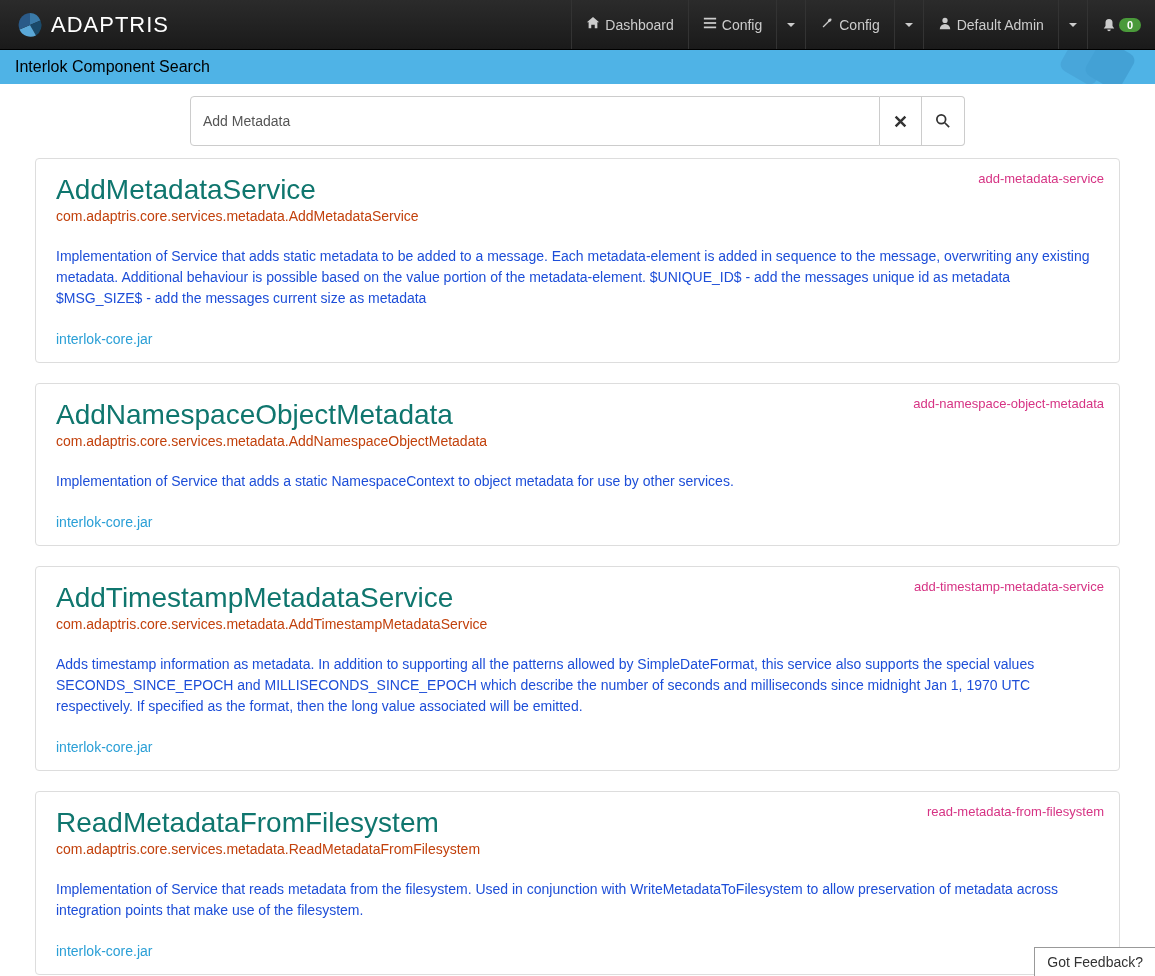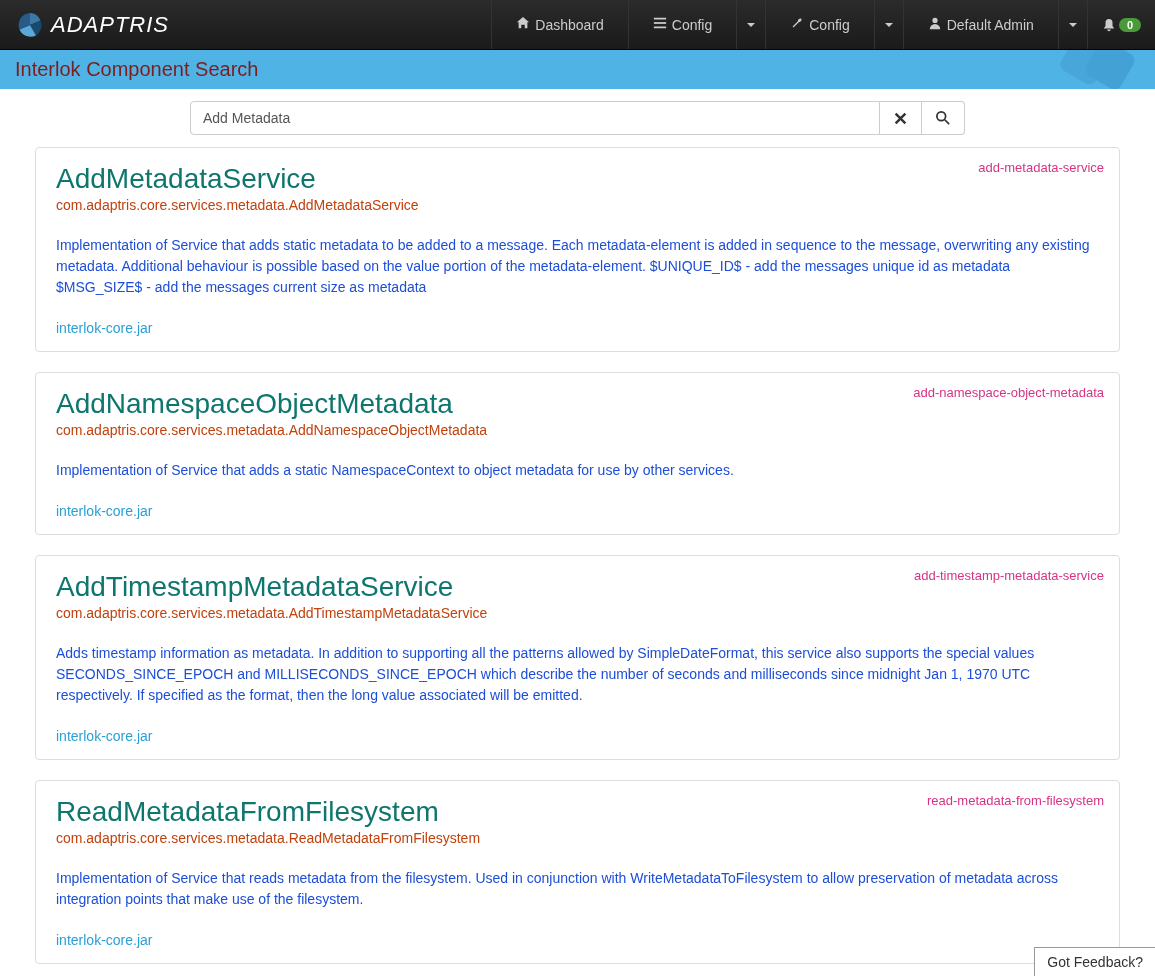--- a/index.html
+++ b/index.html
@@ -1,32 +1,32 @@
 <!DOCTYPE html>
 <html><head>
 <meta charset="utf-8">
 <style>
 * { margin: 0; padding: 0; box-sizing: border-box; }
 body { font-family: "Helvetica Neue", Helvetica, Arial, sans-serif; font-size: 14px; color: #333; background: #fff; }
 .navbar { background: linear-gradient(to bottom, #2b2b2b, #1a1a1a); height: 50px; display: flex; align-items: center; color: #ccc; border-bottom: 1px solid #000; }
-.navbar-brand { display: flex; align-items: center; padding: 0 15px; color: #fff; font-size: 22px; letter-spacing: 1px; font-weight: 300; font-style: italic; }
+.navbar-brand { display: flex; align-items: center; padding: 0 15px; color: #fff; font-size: 22px; letter-spacing: 1px; font-weight: 300; }
 .navbar-brand svg { width: 30px; height: 30px; margin-right: 6px; }
 .navbar-right { margin-left: auto; display: flex; height: 100%; }
-.nav-item { display: flex; align-items: center; padding: 0 24px; border-left: 1px solid #333; color: #ccc; cursor: pointer; font-size: 14px; }
+.nav-item { display: flex; align-items: center; padding: 0 14px; border-left: 1px solid #333; color: #ccc; cursor: pointer; font-size: 14px; }
 .nav-item .icon { margin-right: 5px; }
 .nav-caret { padding: 0 10px; }
 .badge { background: #4a9a3a; color: #fff; border-radius: 10px; padding: 1px 8px; font-size: 11px; margin-left: 3px; font-weight: bold; }
 .bell-wrap { display: flex; align-items: center; padding: 0 14px; border-left: 1px solid #333; }
 
-.page-header { background: #4fb3e6; color: #7f1d1d; padding: 8px 15px; font-size: 20px; font-weight: 400; position: relative; overflow: hidden; }
+.page-header { background: #4fb3e6; color: #000000; padding: 8px 15px; font-size: 16px; font-weight: 400; position: relative; overflow: hidden; }
 .page-header .decor { position: absolute; right: 20px; top: -10px; opacity: 0.3; }
 
 .search-row { display: flex; justify-content: center; padding: 12px 0; }
 .input-group { display: flex; width: 775px; }
-.search-input { flex: 1; padding: 8px 12px; font-size: 14px; border: 1px solid #ccc; border-radius: 4px 0 0 4px; outline: none; color: #555; }
+.search-input { flex: 1; padding: 16px 12px; font-size: 14px; border: 1px solid #ccc; border-radius: 4px 0 0 4px; outline: none; color: #555; }
 .btn { padding: 8px 14px; border: 1px solid #ccc; border-left: none; background: #fff; cursor: pointer; display: flex; align-items: center; justify-content: center; }
 .btn:last-child { border-radius: 0 4px 4px 0; }
 
 .results { padding: 0 35px 20px; }
 .panel { border: 1px solid #ddd; border-radius: 4px; margin-bottom: 20px; padding: 15px 20px; position: relative; }
 .tag { position: absolute; top: 12px; right: 15px; color: #d63384; font-size: 13px; }
 .title { font-size: 28px; font-weight: 400; color: #0f766e; margin-bottom: 2px; }
 .fqcn { color: #c2410c; font-size: 14px; margin-bottom: 22px; display: block; }
 .desc { color: #1d4ed8; font-size: 14px; line-height: 1.5; margin-bottom: 22px; }
 .jar { color: #2a9fd6; font-size: 14px; }

